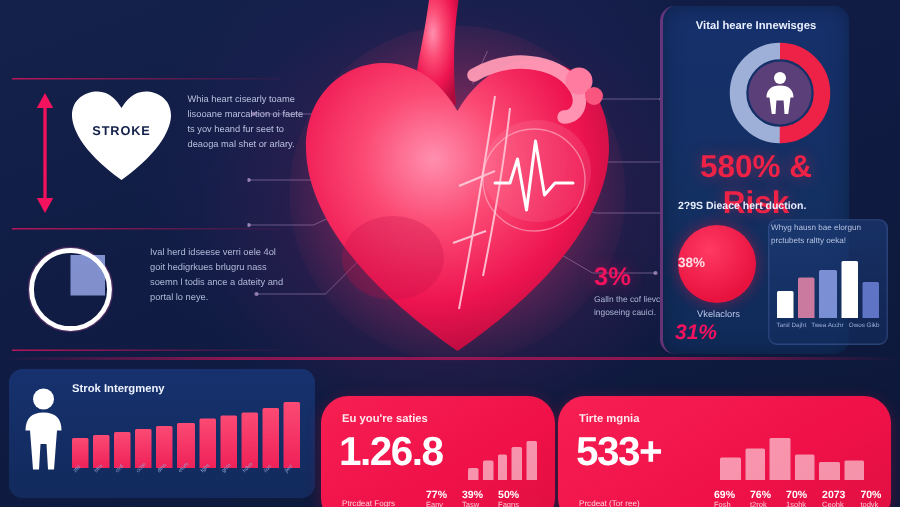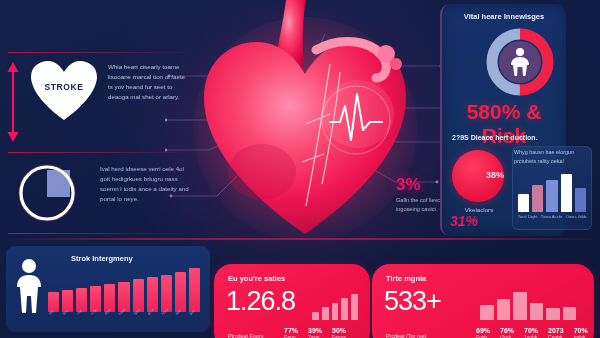--- a/index.html
+++ b/index.html
@@ -26,21 +26,21 @@
     color: #f2125e;
     text-shadow: 0 0 16px rgba(242,18,94,0.55);
     white-space: nowrap;
   }
   .hrule {
     position: absolute; height: 1px;
     background: linear-gradient(90deg, rgba(242,18,94,0.75), rgba(242,18,94,0.05));
   }
 
   
-  #stroke-block { position: absolute; left: 0; top: 56px; width: 185px; height: 92px; }
+  #stroke-block { position: absolute; left: 17px; top: 56px; width: 185px; height: 92px; }
   #arrow { position: absolute; left: 6px; top: 6px; width: 14px; height: 80px; }
   #heart-badge {
     position: absolute; left: 30px; top: 4px; width: 68px; height: 62px;
   }
   #stroke-label {
     position: absolute; left: 30px; top: 26px; width: 68px;
     text-align: center; font-size: 8.5px; font-weight: bold;
     color: #13204a; letter-spacing: 0.6px;
   }
   #lead-text {
@@ -93,21 +93,21 @@
     font-size: 7px; font-weight: bold; color: #e8eeff;
   }
   #rp-circle {
     position: absolute; left: 10px; top: 146px; width: 52px; height: 52px;
     border-radius: 50%;
     background: radial-gradient(circle at 40% 32%, #ff3a63 0%, #e8123f 70%);
     box-shadow: 0 0 10px rgba(238,18,63,0.45);
   }
   #rp-circle-val {
     position: absolute; left: 10px; top: 166px; width: 52px;
-    text-align: right; font-size: 9px; font-weight: bold; color: #ffdfe7;
+    text-align: left; font-size: 9px; font-weight: bold; color: #ffdfe7;
   }
   #rp-risk-label {
     position: absolute; left: 8px; top: 202px; width: 58px;
     text-align: center; font-size: 6.2px; color: #b9c6ea;
   }
   #rp-risk-val {
     position: absolute; left: 8px; top: 209px; width: 58px;
     text-align: left; font-size: 14px; font-weight: bold; color: #f2125e; font-style: italic;
   }
   #rp-card {
@@ -130,42 +130,42 @@
     background: linear-gradient(90deg, rgba(242,18,94,0.0), rgba(242,18,94,0.55) 25%, rgba(242,18,94,0.55) 75%, rgba(242,18,94,0.0)); }
 
   #bl-panel {
     position: absolute; left: 6px; top: 246px; width: 204px; height: 86px;
     border-radius: 9px;
     background: linear-gradient(180deg, #16316e 0%, #122a5c 100%);
   }
   #bl-person { position: absolute; left: 16px; top: 258px; width: 26px; height: 56px; }
   #bl-title {
     position: absolute; left: 48px; top: 254px;
-    font-size: 7.5px; font-weight: bold; color: #eef3ff; margin-left: 23px;
+    font-size: 7.5px; font-weight: bold; color: #eef3ff;
   }
   #bl-bars {
     position: absolute; left: 48px; top: 268px; width: 152px; height: 44px;
     display: flex; align-items: flex-end; gap: 3px;
   }
   .bl-bar { flex: 1; background: linear-gradient(180deg, #fb4a74, #ef2158); border-radius: 1px 1px 0 0; }
   #bl-ticks { position: absolute; left: 48px; top: 313px; width: 152px; display: flex; gap: 3px; }
   .bl-tick {
     flex: 1; font-size: 3.6px; color: #8fa3d4;
     transform: rotate(-45deg); transform-origin: left top; white-space: nowrap;
   }
 
   .red-card {
     position: absolute; top: 264px; height: 86px; border-radius: 18px;
     background: linear-gradient(150deg, #f71f53 0%, #ef1148 60%, #e00f42 100%);
     box-shadow: 0 2px 10px rgba(230,15,60,0.28);
   }
   #bm-card { left: 214px; width: 156px; }
   #br-card { left: 372px; width: 222px; padding-left: 36px; }
   .rc-title { position: absolute; top: 10px; left: 14px; font-size: 7.5px; font-weight: bold; color: #ffe7ed; }
-  .rc-big { position: absolute; top: 22px; left: 12px; font-size: 27px; font-weight: normal; color: #ffffff; letter-spacing: -1px; }
+  .rc-big { position: absolute; top: 22px; left: 12px; font-size: 27px; font-weight: bold; color: #ffffff; letter-spacing: -1px; }
   .rc-spark { position: absolute; display: flex; align-items: flex-end; gap: 3px; }
   .sp-bar { border-radius: 1px 1px 0 0; background: rgba(255,255,255,0.55); }
   .rc-foot { position: absolute; bottom: 9px; left: 14px; font-size: 5.4px; line-height: 1.6; color: #ffd3de; }
   .rc-stats { position: absolute; bottom: 9px; display: flex; }
   .st { text-align: left; padding-right: 10px; }
   .st-v { font-size: 7px; font-weight: bold; color: #ffffff; }
   .st-l { font-size: 5px; color: #ffc6d4; line-height: 1.5; }
 </style>
 </head>
 <body>

